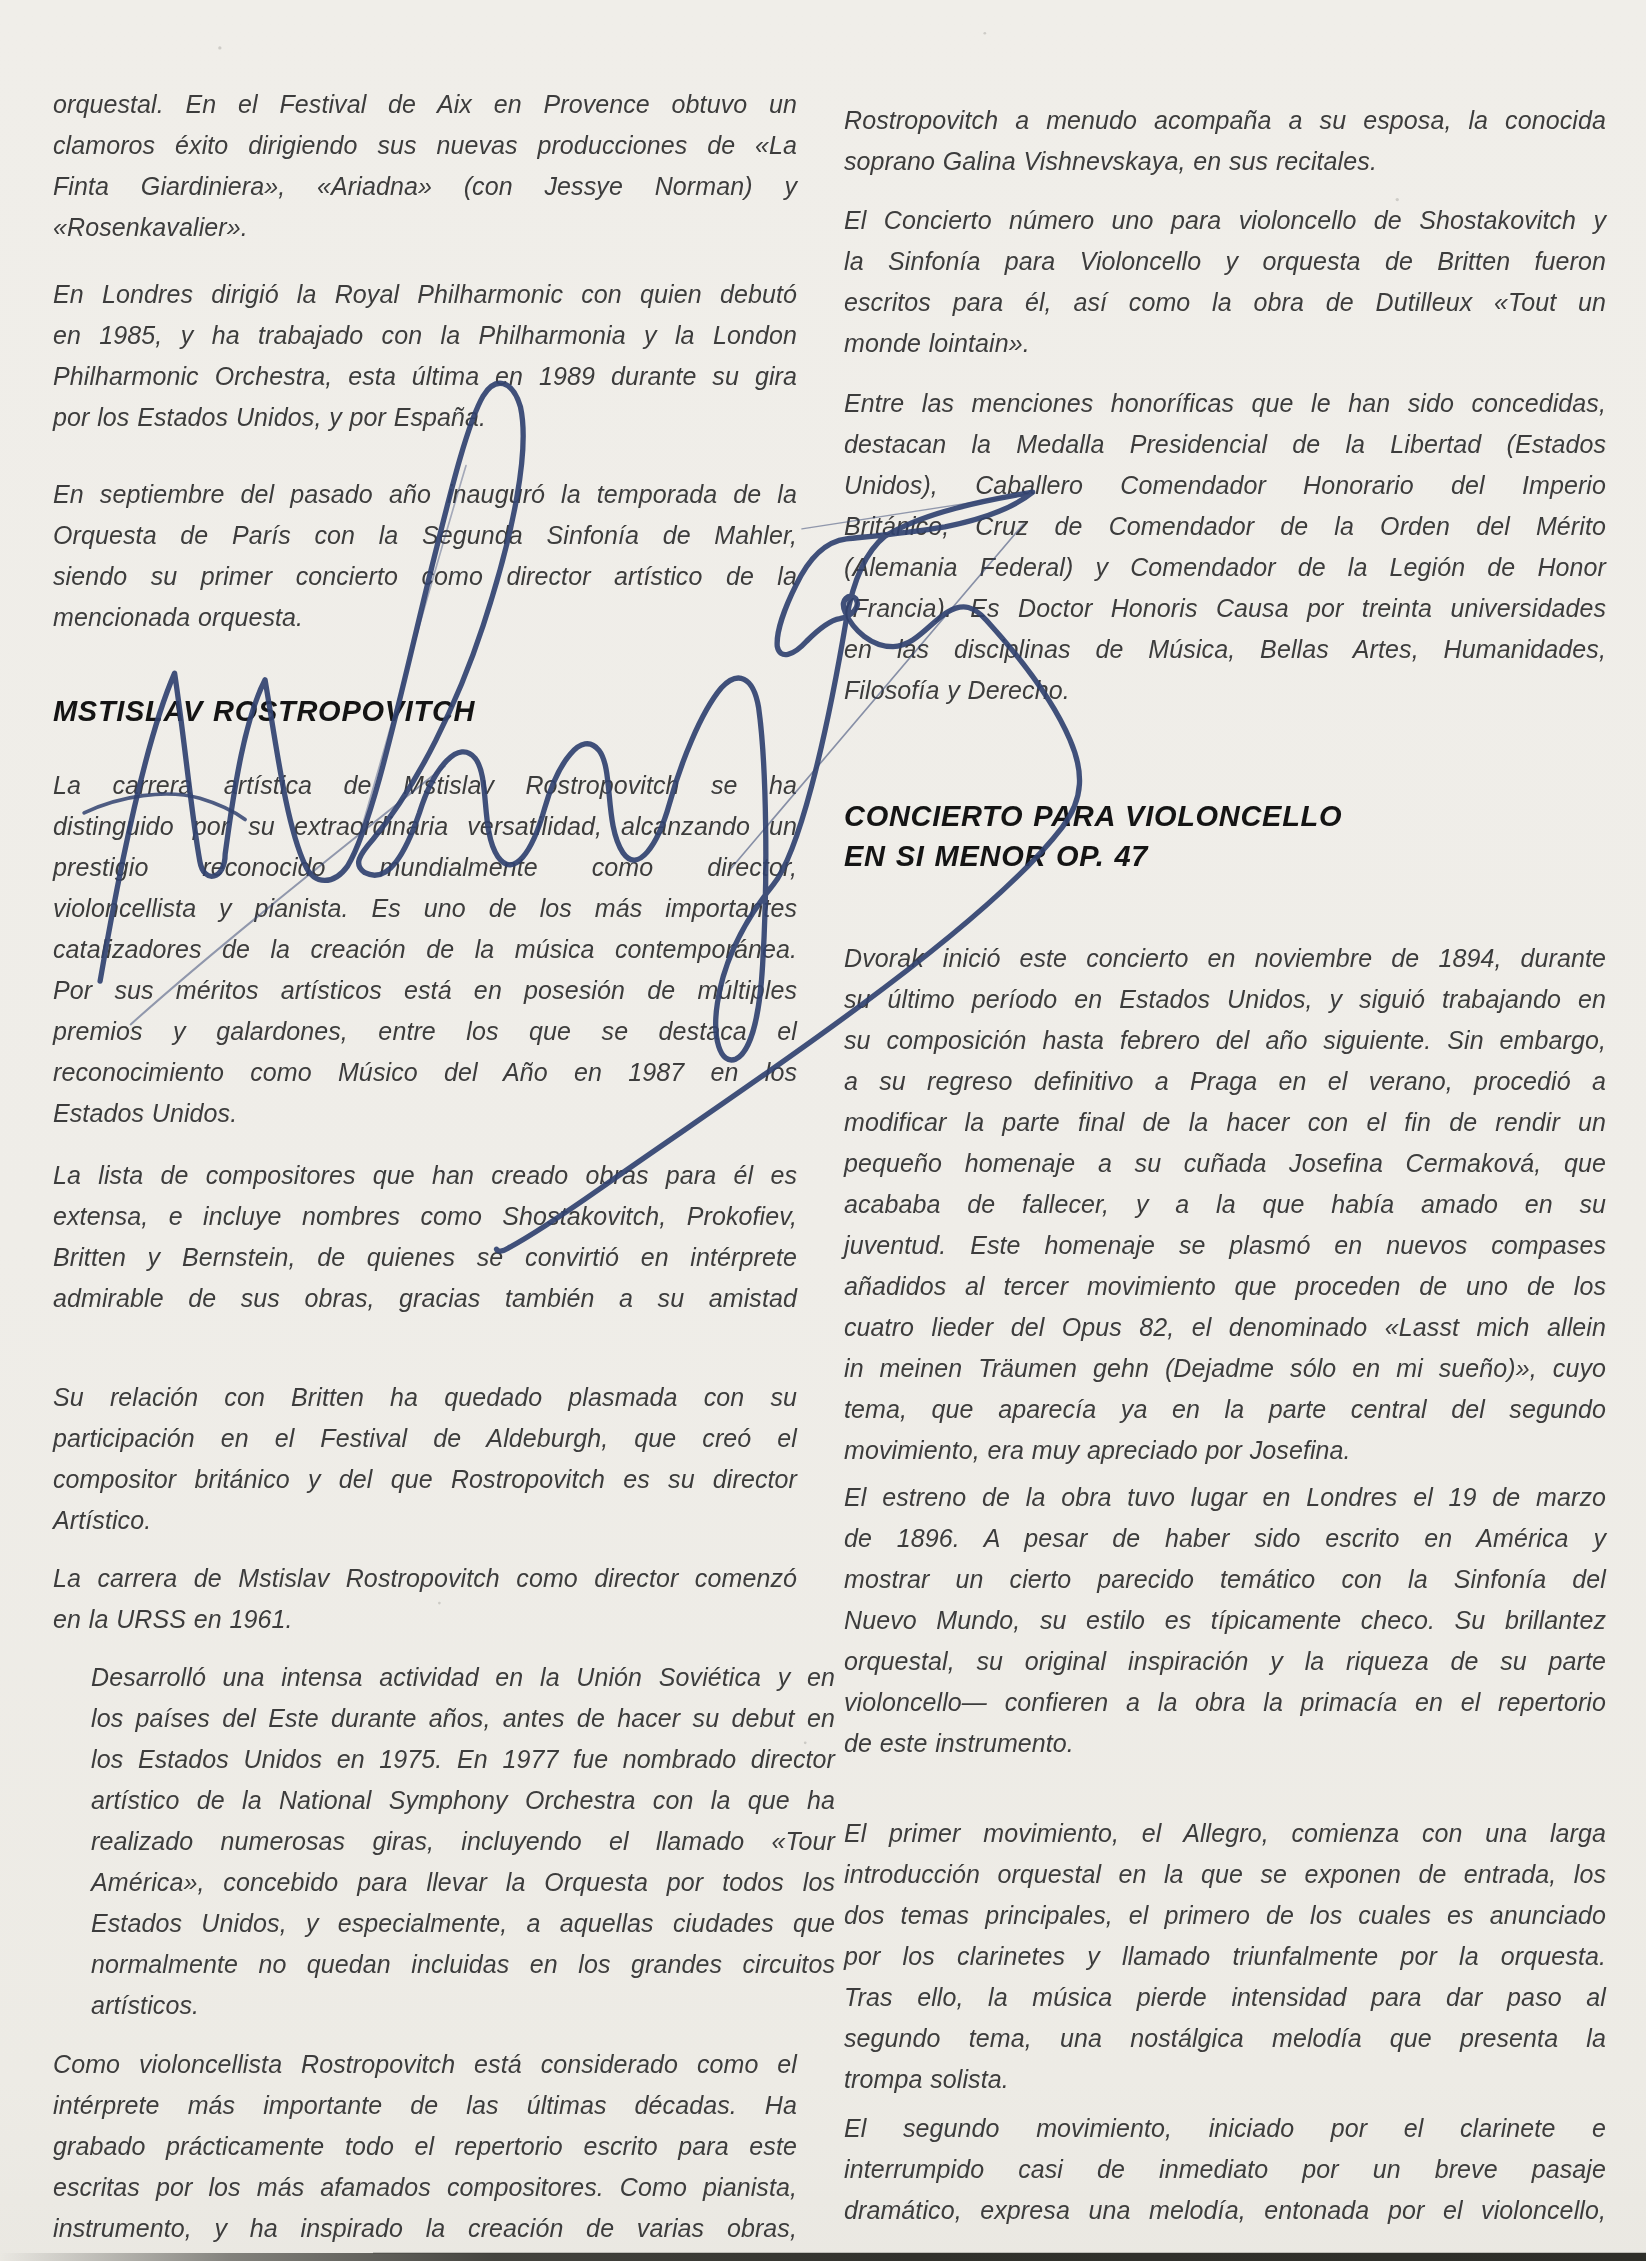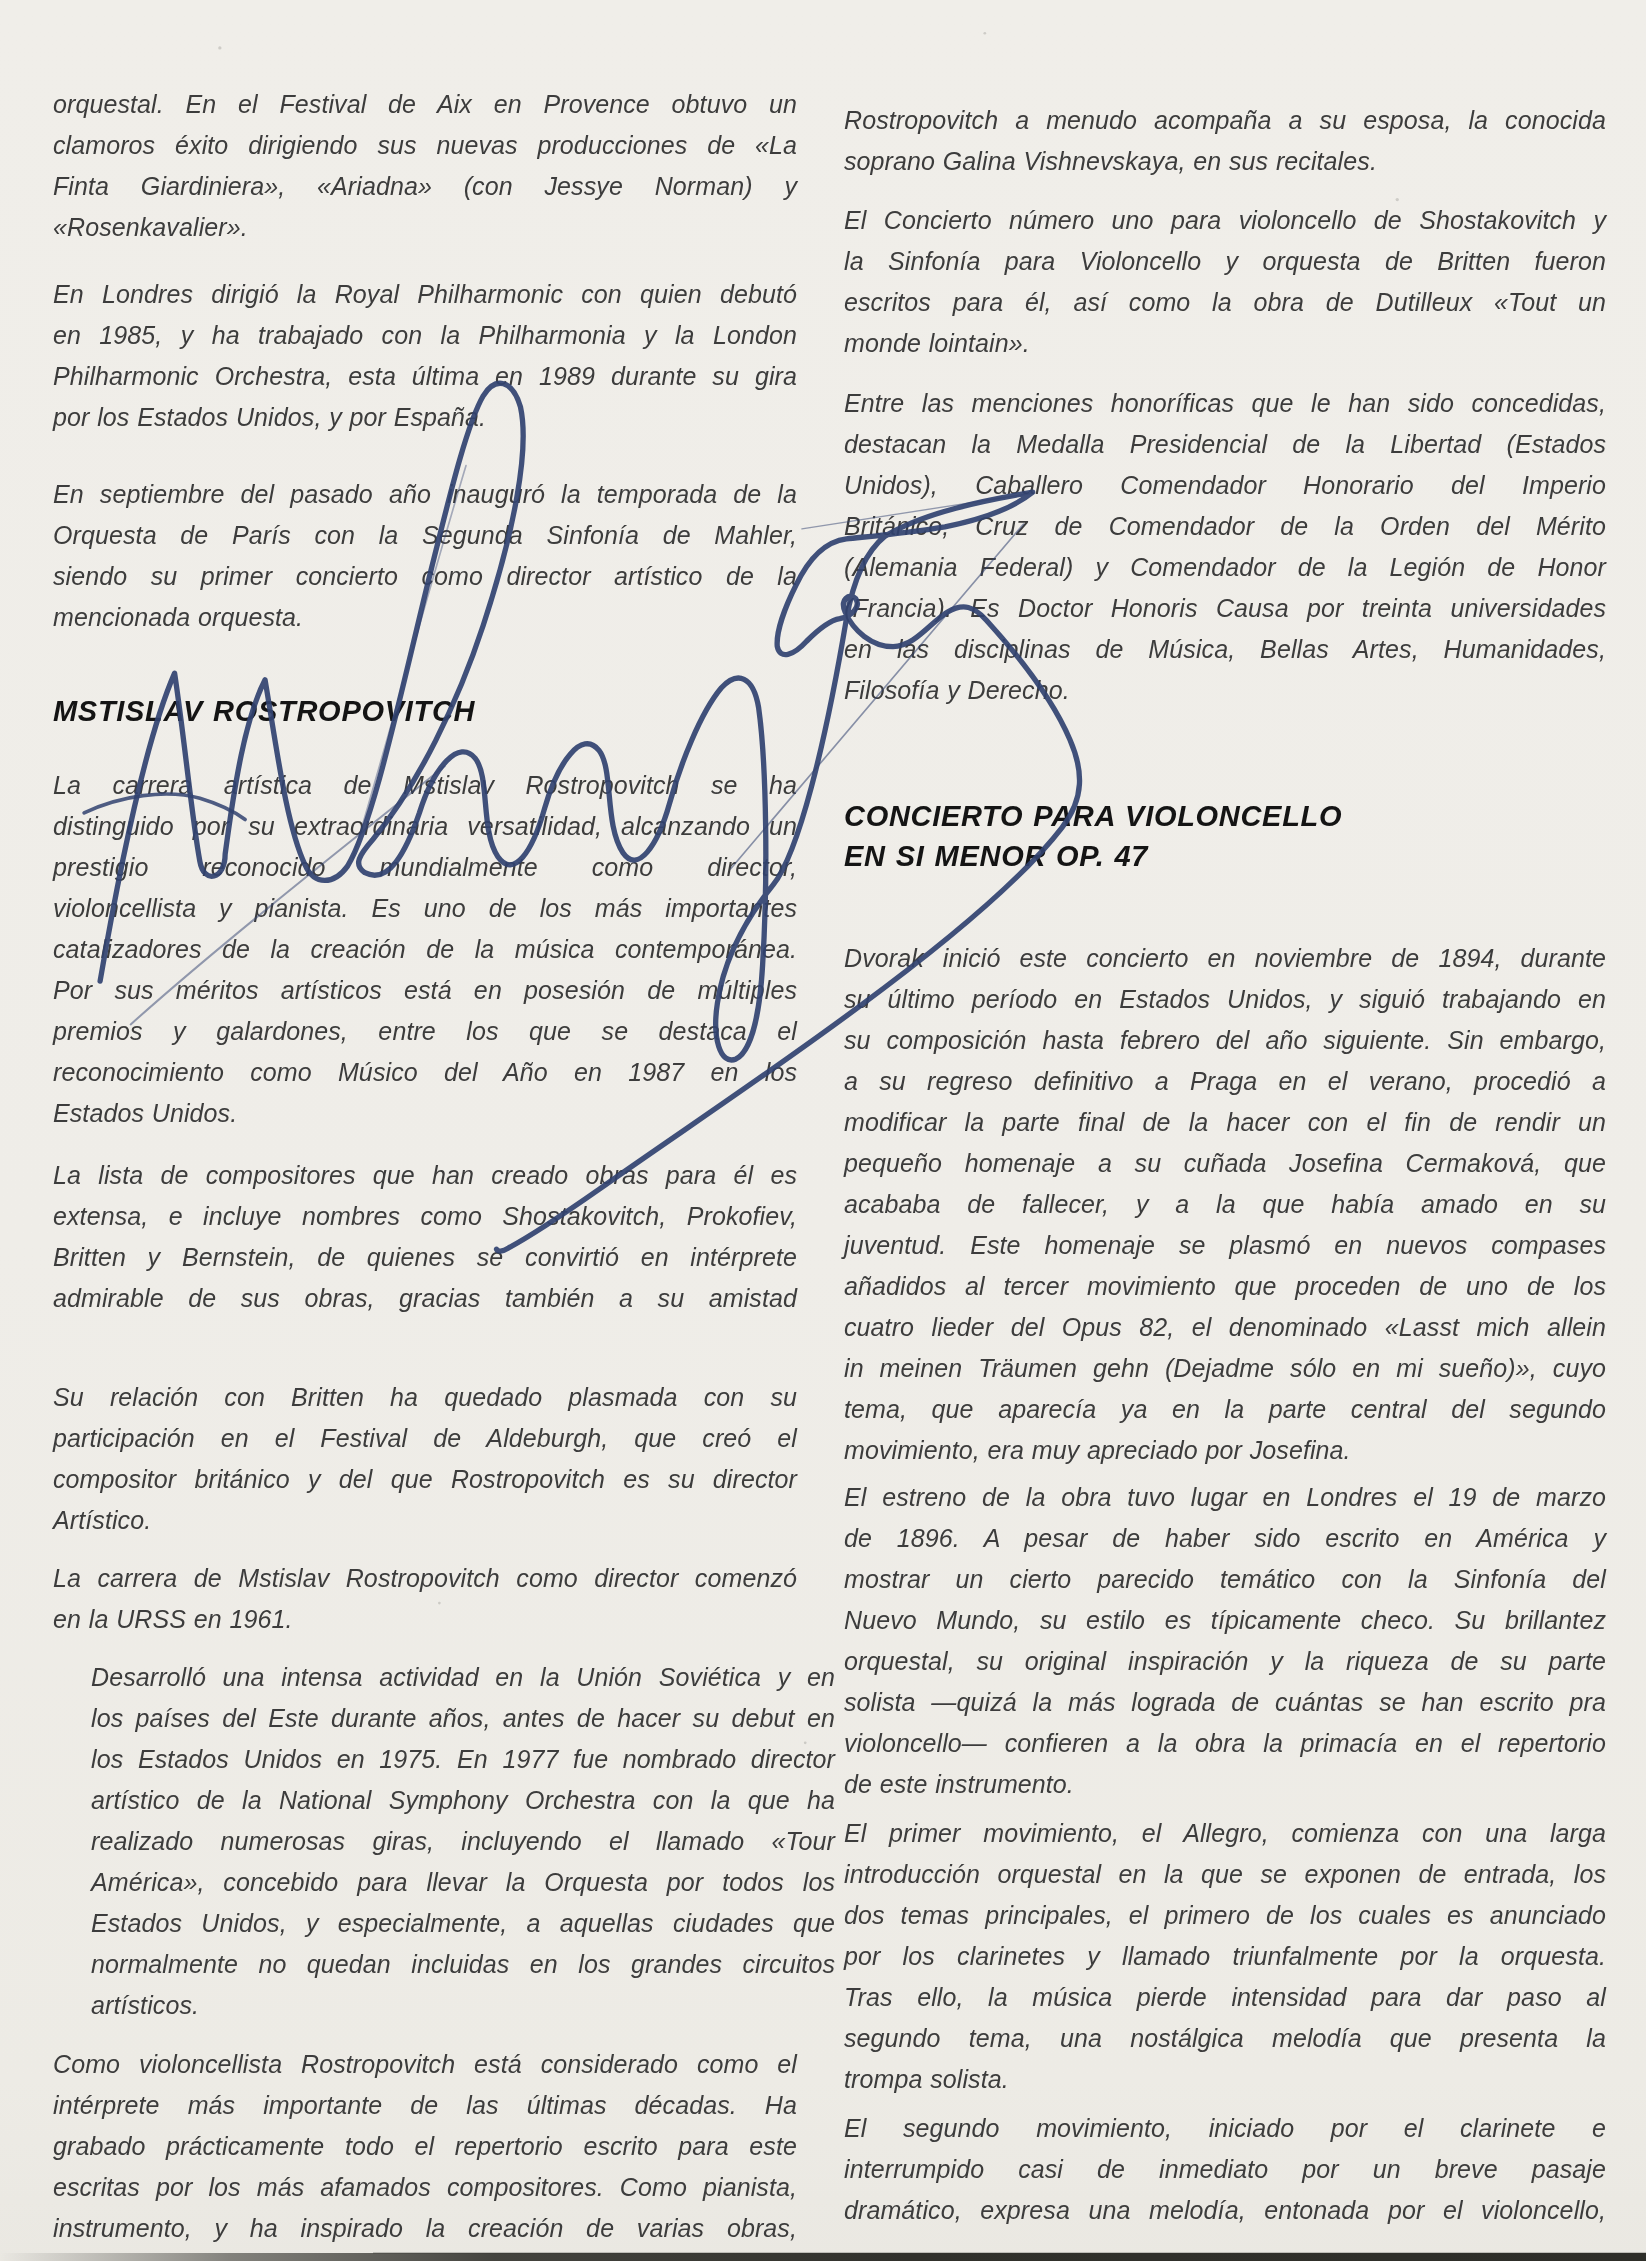--- a/index.html
+++ b/index.html
@@ -150,21 +150,20 @@
     <div class="ln j">in meinen Träumen gehn (Dejadme sólo en mi sueño)», cuyo</div>
     <div class="ln j">tema, que aparecía ya en la parte central del segundo</div>
     <div class="ln">movimiento, era muy apreciado por Josefina.</div>
   </div>
 <div class="block colR" style="left:844px;top:1477px;">
     <div class="ln j">El estreno de la obra tuvo lugar en Londres el 19 de marzo</div>
     <div class="ln j">de 1896. A pesar de haber sido escrito en América y</div>
     <div class="ln j">mostrar un cierto parecido temático con la Sinfonía del</div>
     <div class="ln j">Nuevo Mundo, su estilo es típicamente checo. Su brillantez</div>
     <div class="ln j">orquestal, su original inspiración y la riqueza de su parte</div>
-    <div class="ln j">solista —quizá la más lograda de cuántas se han escrito pra</div>
     <div class="ln j">violoncello— confieren a la obra la primacía en el repertorio</div>
     <div class="ln">de este instrumento.</div>
   </div>
 <div class="block colR" style="left:844px;top:1813px;">
     <div class="ln j">El primer movimiento, el Allegro, comienza con una larga</div>
     <div class="ln j">introducción orquestal en la que se exponen de entrada, los</div>
     <div class="ln j">dos temas principales, el primero de los cuales es anunciado</div>
     <div class="ln j">por los clarinetes y llamado triunfalmente por la orquesta.</div>
     <div class="ln j">Tras ello, la música pierde intensidad para dar paso al</div>
     <div class="ln j">segundo tema, una nostálgica melodía que presenta la</div>

